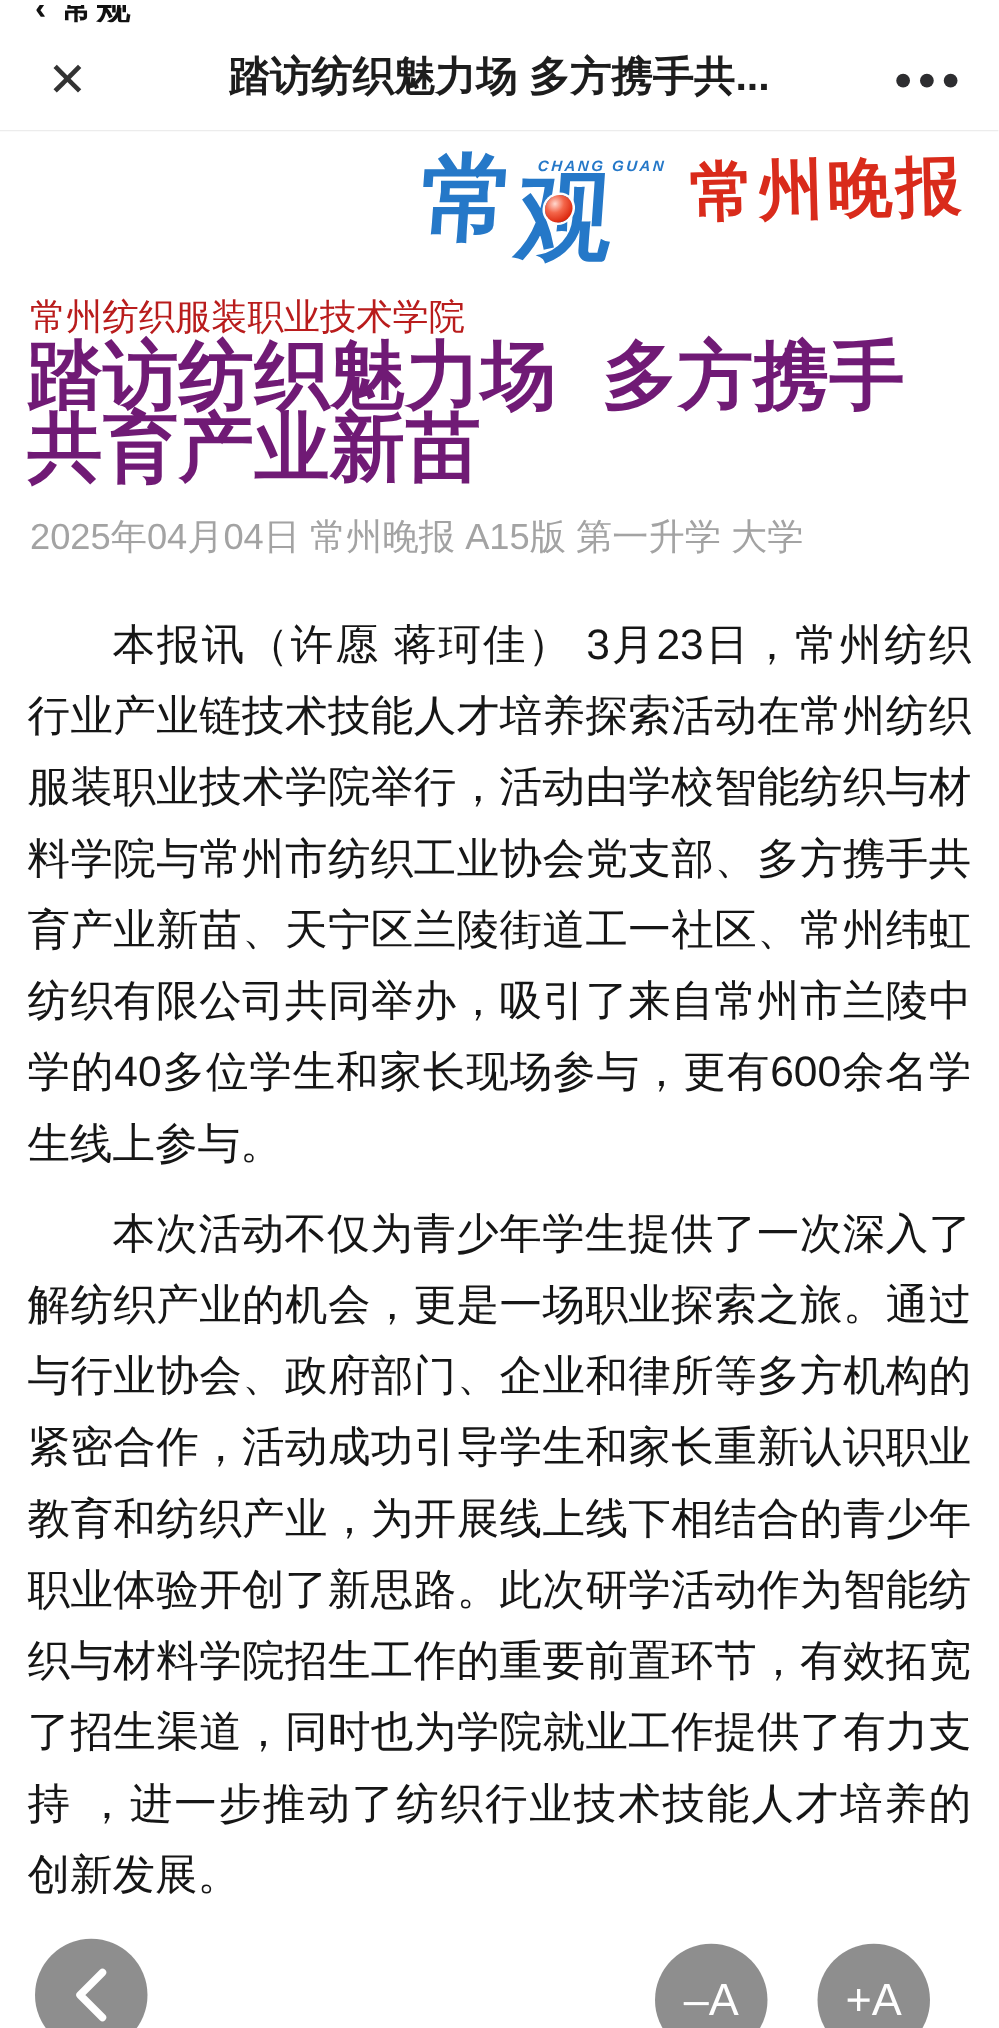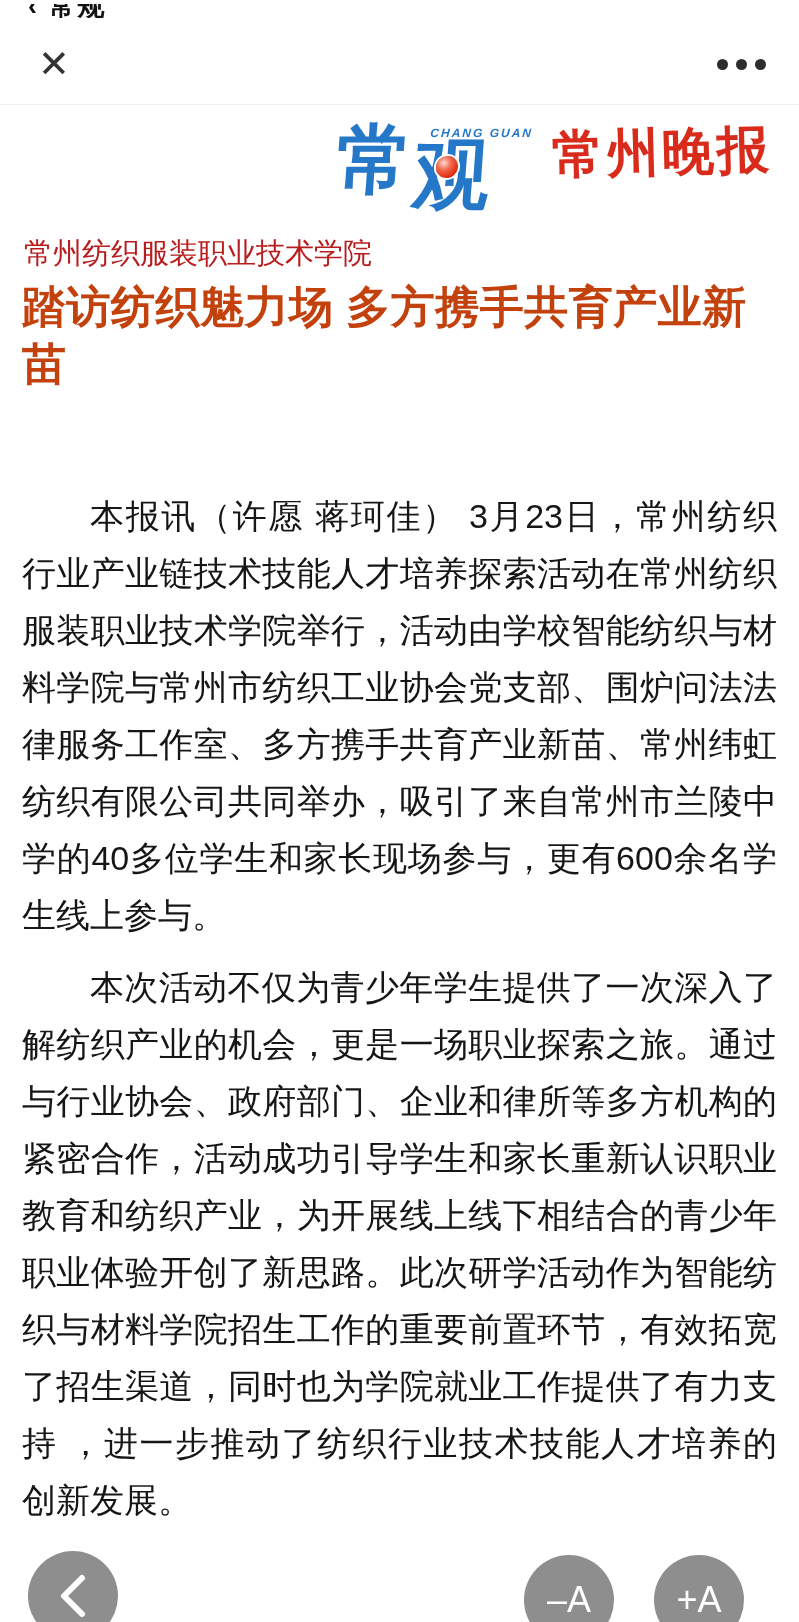--- a/index.html
+++ b/index.html
@@ -141,26 +141,27 @@
   .source-line {
     position: absolute;
     top: 230px; left: 24px; right: 24px;
     font-size: 29px;
     color: #b91c1c;
     white-space: nowrap;
   }
   .article-title {
     position: absolute;
     top: 274px; left: 22px; right: 18px;
-    font-size: 44px;
+    font-size: 60px;
     font-weight: 700;
     line-height: 57px;
-    color: #c2410c;
+    color: #701a75;
     letter-spacing: 0.5px;
     word-break: break-all;
+    font-family: Liberation Mono, monospace;
   }
   .meta-line {
     position: absolute;
     top: 406px; left: 24px; right: 24px;
     font-size: 29px;
     color: #a3a3a3;
     white-space: nowrap;
   }
   .body-text {
     position: absolute;
@@ -198,20 +199,21 @@
 <div class="screen">
 
   <div class="top-peek">
     <span class="peek-text">‹ 常规</span>
   </div>
 
   <div class="header">
     <button class="close-btn">
       <span>✕</span>
     </button>
+    <div class="header-title">踏访纺织魅力场 多方携手共...</div>
     <button class="more-btn">
       <span class="dot"></span>
       <span class="dot"></span>
       <span class="dot"></span>
     </button>
   </div>
 
   <div class="logo-row">
     <div class="cg-logo">
       <span class="cg-char1">常</span>
@@ -223,23 +225,24 @@
         </span>
       </span>
     </div>
     <div class="wb-logo">常州晚报</div>
   </div>
 
   <div class="source-line">常州纺织服装职业技术学院</div>
 
   <h1 class="article-title">踏访纺织魅力场 多方携手共育产业新苗</h1>
 
+  <div class="meta-line">2025年04月04日 常州晚报 A15版 第一升学 大学</div>
 
   <div class="body-text">
-      <p>本报讯（许愿 蒋珂佳） 3月23日，常州纺织行业产业链技术技能人才培养探索活动在常州纺织服装职业技术学院举行，活动由学校智能纺织与材料学院与常州市纺织工业协会党支部、围炉问法法律服务工作室、多方携手共育产业新苗、常州纬虹纺织有限公司共同举办，吸引了来自常州市兰陵中学的40多位学生和家长现场参与，更有600余名学生线上参与。</p>
+      <p>本报讯（许愿 蒋珂佳） 3月23日，常州纺织行业产业链技术技能人才培养探索活动在常州纺织服装职业技术学院举行，活动由学校智能纺织与材料学院与常州市纺织工业协会党支部、多方携手共育产业新苗、天宁区兰陵街道工一社区、常州纬虹纺织有限公司共同举办，吸引了来自常州市兰陵中学的40多位学生和家长现场参与，更有600余名学生线上参与。</p>
       <p>本次活动不仅为青少年学生提供了一次深入了解纺织产业的机会，更是一场职业探索之旅。通过与行业协会、政府部门、企业和律所等多方机构的紧密合作，活动成功引导学生和家长重新认识职业教育和纺织产业，为开展线上线下相结合的青少年职业体验开创了新思路。此次研学活动作为智能纺织与材料学院招生工作的重要前置环节，有效拓宽了招生渠道，同时也为学院就业工作提供了有力支持 ，进一步推动了纺织行业技术技能人才培养的创新发展。</p>
     </div>
 
   <button class="float-btn back-float">
     <span>
       <svg width="34" height="48" viewBox="0 0 34 48">
         <polyline points="26,6 8,24 26,42" fill="none" stroke="#ffffff" stroke-width="6" stroke-linecap="round" stroke-linejoin="round"></polyline>
       </svg>
     </span>
   </button>

